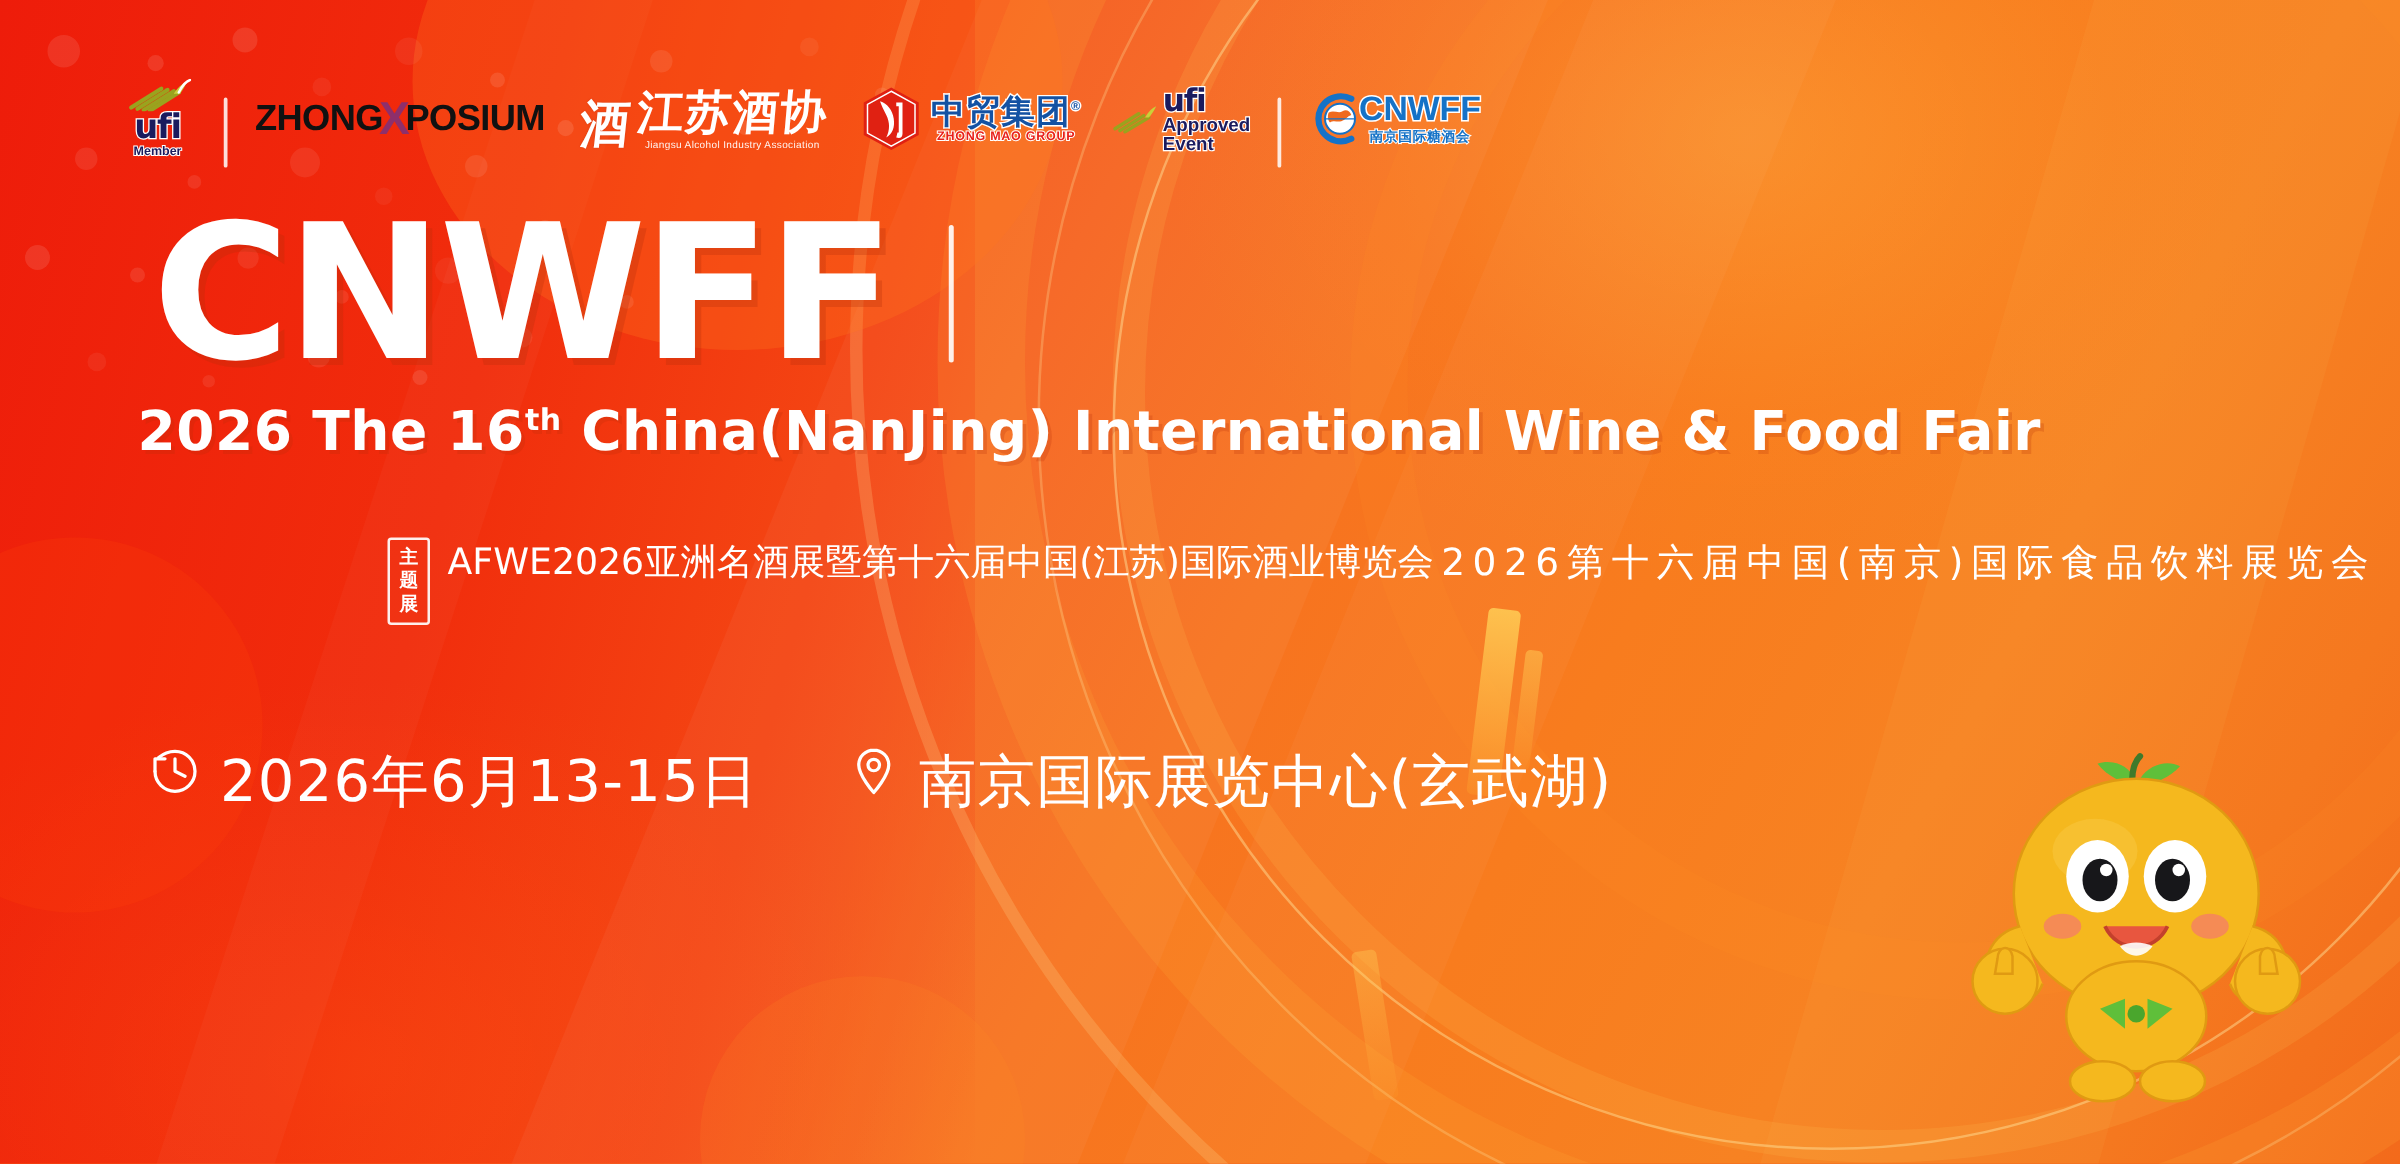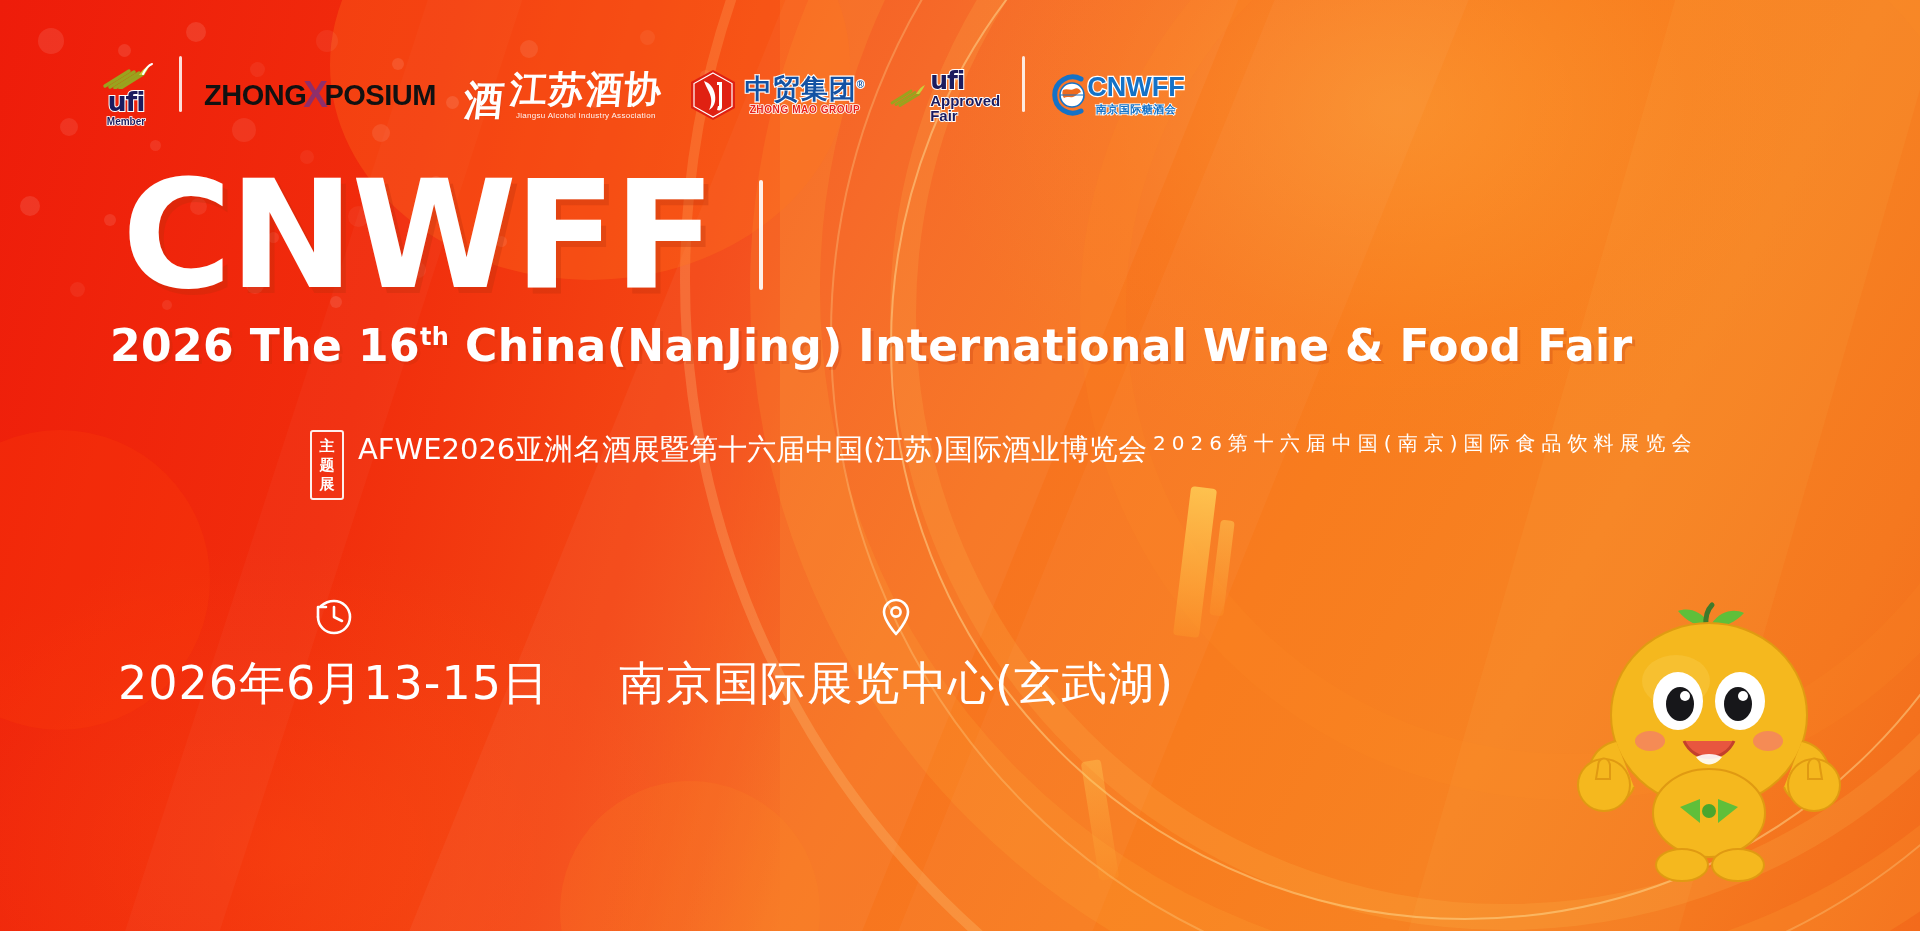--- a/index.html
+++ b/index.html
@@ -69,21 +69,21 @@
   .a1 { width:1150px; height:1150px; right:-120px; top:-230px; }
   .a2 { width:1330px; height:1330px; right:-240px; top:-330px; border-color:rgba(255,230,160,0.28); }
 
   
   .dots { position:absolute; left:0; top:0; width:900px; height:330px; }
   .dot { position:absolute; border-radius:50%; background:rgba(255,255,255,0.10); }
 
   
   .logo-row {
     position:absolute; left:95px; top:56px;
-    height:78px; display:flex; align-items:flex-start; gap:0px;
+    height:78px; display:flex; align-items:flex-end; gap:0px;
   }
   .logo-item { display:flex; align-items:center; height:78px; }
   .logo-sep {
     width:3px; height:56px; background:rgba(255,255,255,0.85);
     margin:0 22px; border-radius:2px;
   }
 
   
   .ufi-member { display:flex; flex-direction:column; align-items:center; width:62px; }
   .ufi-wing { width:54px; height:26px; display:block; }
@@ -202,30 +202,30 @@
     border-radius:3px; color:#fff; font-size:15px; font-weight:bold;
     display:flex; flex-direction:column; align-items:center; justify-content:center;
     padding:5px 0; line-height:1.25; letter-spacing:0;
   }
   .theme-lines { display:flex; flex-direction:row; justify-content:center; gap:6px; }
   .theme-l1 {
     font-family:"DejaVu Sans", sans-serif; font-size:29px; color:#ffffff; font-weight:500;
     letter-spacing:0px; white-space:nowrap;
   }
   .theme-l2 {
-    font-family:"DejaVu Sans", sans-serif; font-size:20px; color:#ffffff; font-weight:500;
+    font-family:"DejaVu Sans", sans-serif; font-size:30px; color:#ffffff; font-weight:500;
     letter-spacing:6px; white-space:nowrap;
   }
 
   
   .info-row {
     position:absolute; left:118px; top:595px;
     display:flex; align-items:center; gap:70px;
   }
-  .info-item { display:flex; align-items:center; gap:14px;flex-direction:column; }
+  .info-item { display:flex; align-items:flex-start; gap:14px; }
   .info-ico { width:44px; height:44px; flex:0 0 auto; }
   .info-txt {
     font-family:"DejaVu Sans", sans-serif; font-size:46px; color:#ffffff;
     letter-spacing:1px; white-space:nowrap; font-weight:400;
   }
 
   
   .mascot { position:absolute; right:78px; bottom:42px; width:270px; height:300px; }
 </style>
 </head>
@@ -360,21 +360,21 @@
         <g fill="none" stroke="#9aa31e" stroke-width="2.8" stroke-linecap="round">
           <path d="M3 20 L22 8"></path>
             <path d="M7 21.5 L26 9.5"></path>
             <path d="M11 22.5 L30 11"></path>
         </g>
         <path d="M27 11 C30 6, 33 3, 36 2 C34 6, 32 9, 30 11 Z" fill="#c9d13a"></path>
       </svg>
       <div class="ufiapp-txt">
         <div class="ufiapp-u">ufi</div>
         <div class="ufiapp-a">Approved</div>
-        <div class="ufiapp-e">Fair</div>
+        <div class="ufiapp-e">Event</div>
       </div>
     </div>
   </div>
 
   <div class="logo-sep"></div>
 
   <div class="logo-item">
     <div class="cnlogo">
       <svg class="cn-globe" viewBox="0 0 46 46">
         <path d="M34 7 A18 18 0 1 0 34 39" fill="none" stroke="#1572c7" stroke-width="5" stroke-linecap="round"></path>

